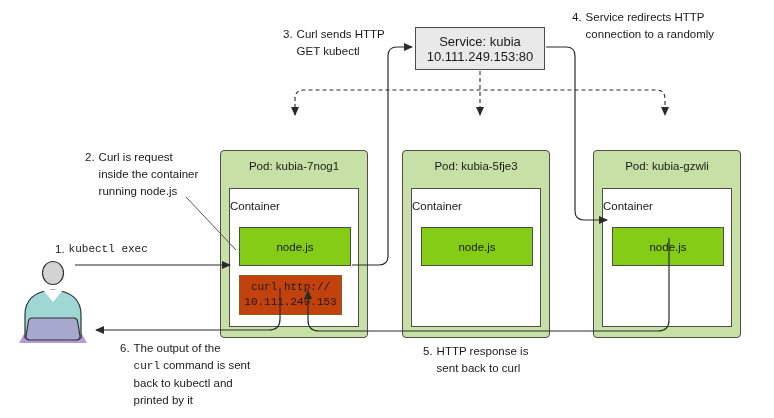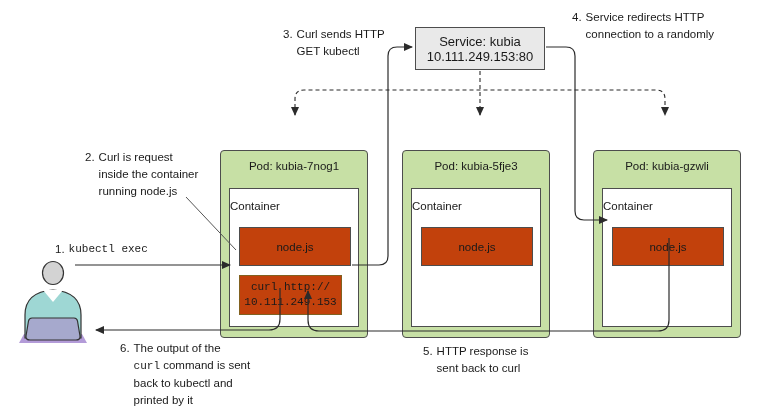--- a/index.html
+++ b/index.html
@@ -34,21 +34,21 @@
   .container-box {
     position: absolute; left: 8px; top: 37px; width: 130px; height: 139px;
     background: #ffffff; border: 1.2px solid #4d4d4d;
   }
   .container-label {
     position: absolute; left: 0; top: 11px; width: 100%;
     font-size: 11.5px;
   }
   .node-box {
     position: absolute; left: 9px; top: 38px; width: 112px; height: 39px;
-    background: #c2410c; border: 1.2px solid #4d4d4d;
+    background: #84cc16; border: 1.2px solid #4d4d4d;
     display: flex; align-items: center; justify-content: center;
     font-size: 11.5px;
   }
   .curl-box {
     position: absolute; left: 9px; top: 86px; width: 103px; height: 40px;
     background: #c2410c; border: 1.5px solid #82611f;
     display: flex; flex-direction: column; align-items: center; justify-content: center;
     font-family: "Liberation Mono", monospace; font-size: 11px; line-height: 15px;
     white-space: nowrap;
   }

